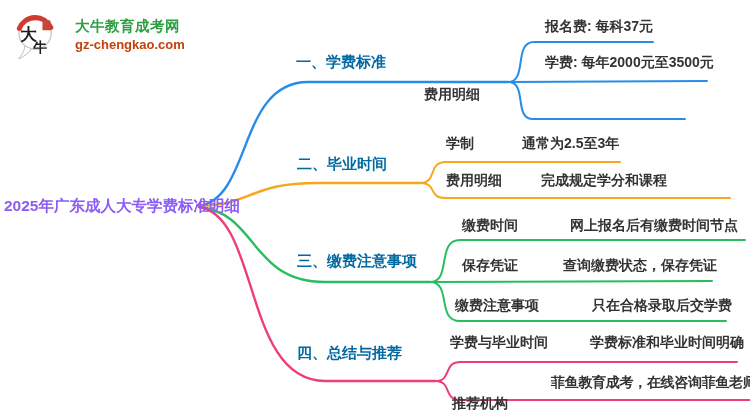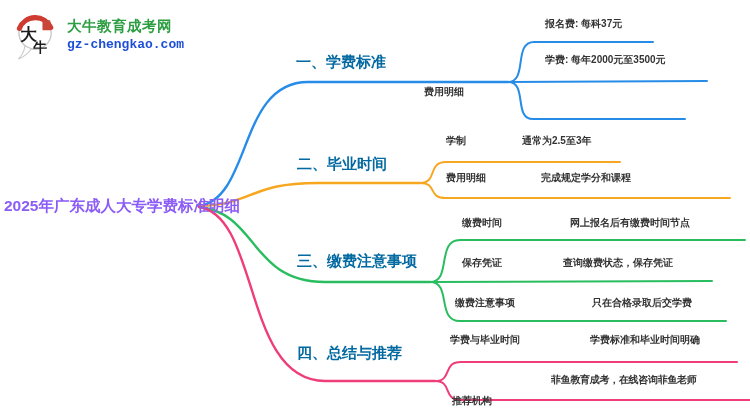--- a/index.html
+++ b/index.html
@@ -4,32 +4,32 @@
 <style>
   html,body{margin:0;padding:0;}
   body{
     width:750px;height:410px;background:#ffffff;overflow:hidden;
     font-family:"Liberation Sans","DejaVu Sans",sans-serif;
   }
   .stage{position:relative;width:750px;height:410px;background:#fff;}
   svg.links{position:absolute;left:0;top:0;width:750px;height:410px;}
   .lbl{
     position:absolute;white-space:nowrap;font-weight:700;color:#333;
-    font-size:10px;line-height:1.25;
+    font-size:14px;line-height:1.25;
   }
   .branch-title{font-size:15px;color:#0369a1;}
   .root-title{
     position:absolute;left:4px;top:196px;width:193px;text-align:right;
     font-size:15.5px;font-weight:700;color:#8b5cf6;white-space:nowrap;
   }
   .logo{position:absolute;left:12px;top:8px;display:flex;align-items:flex-start;}
   .logo-mark{width:48px;height:52px;}
-  .logo-text{margin-left:7px;margin-top:9px;font-family:Liberation Mono, monospace;}
+  .logo-text{margin-left:15px;margin-top:9px;}
   .logo-name{font-size:14.5px;font-weight:700;color:#2e9e43;letter-spacing:.5px;}
-  .logo-url{font-size:13px;font-weight:700;color:#1d4ed8;margin-top:1px;}
+  .logo-url{font-size:13px;font-weight:700;color:#c2410c;margin-top:1px;}
   .tight{letter-spacing:-0.3px;}
 </style>
 </head>
 <body>
 
 <div class="stage">
 
   <svg class="links" viewBox="0 0 750 410">
 
     <path d="M199,206 C252,198 238,82 308,82 L508,82" fill="none" stroke-width="2.4" stroke-linecap="round" stroke="#278CE8"></path>

